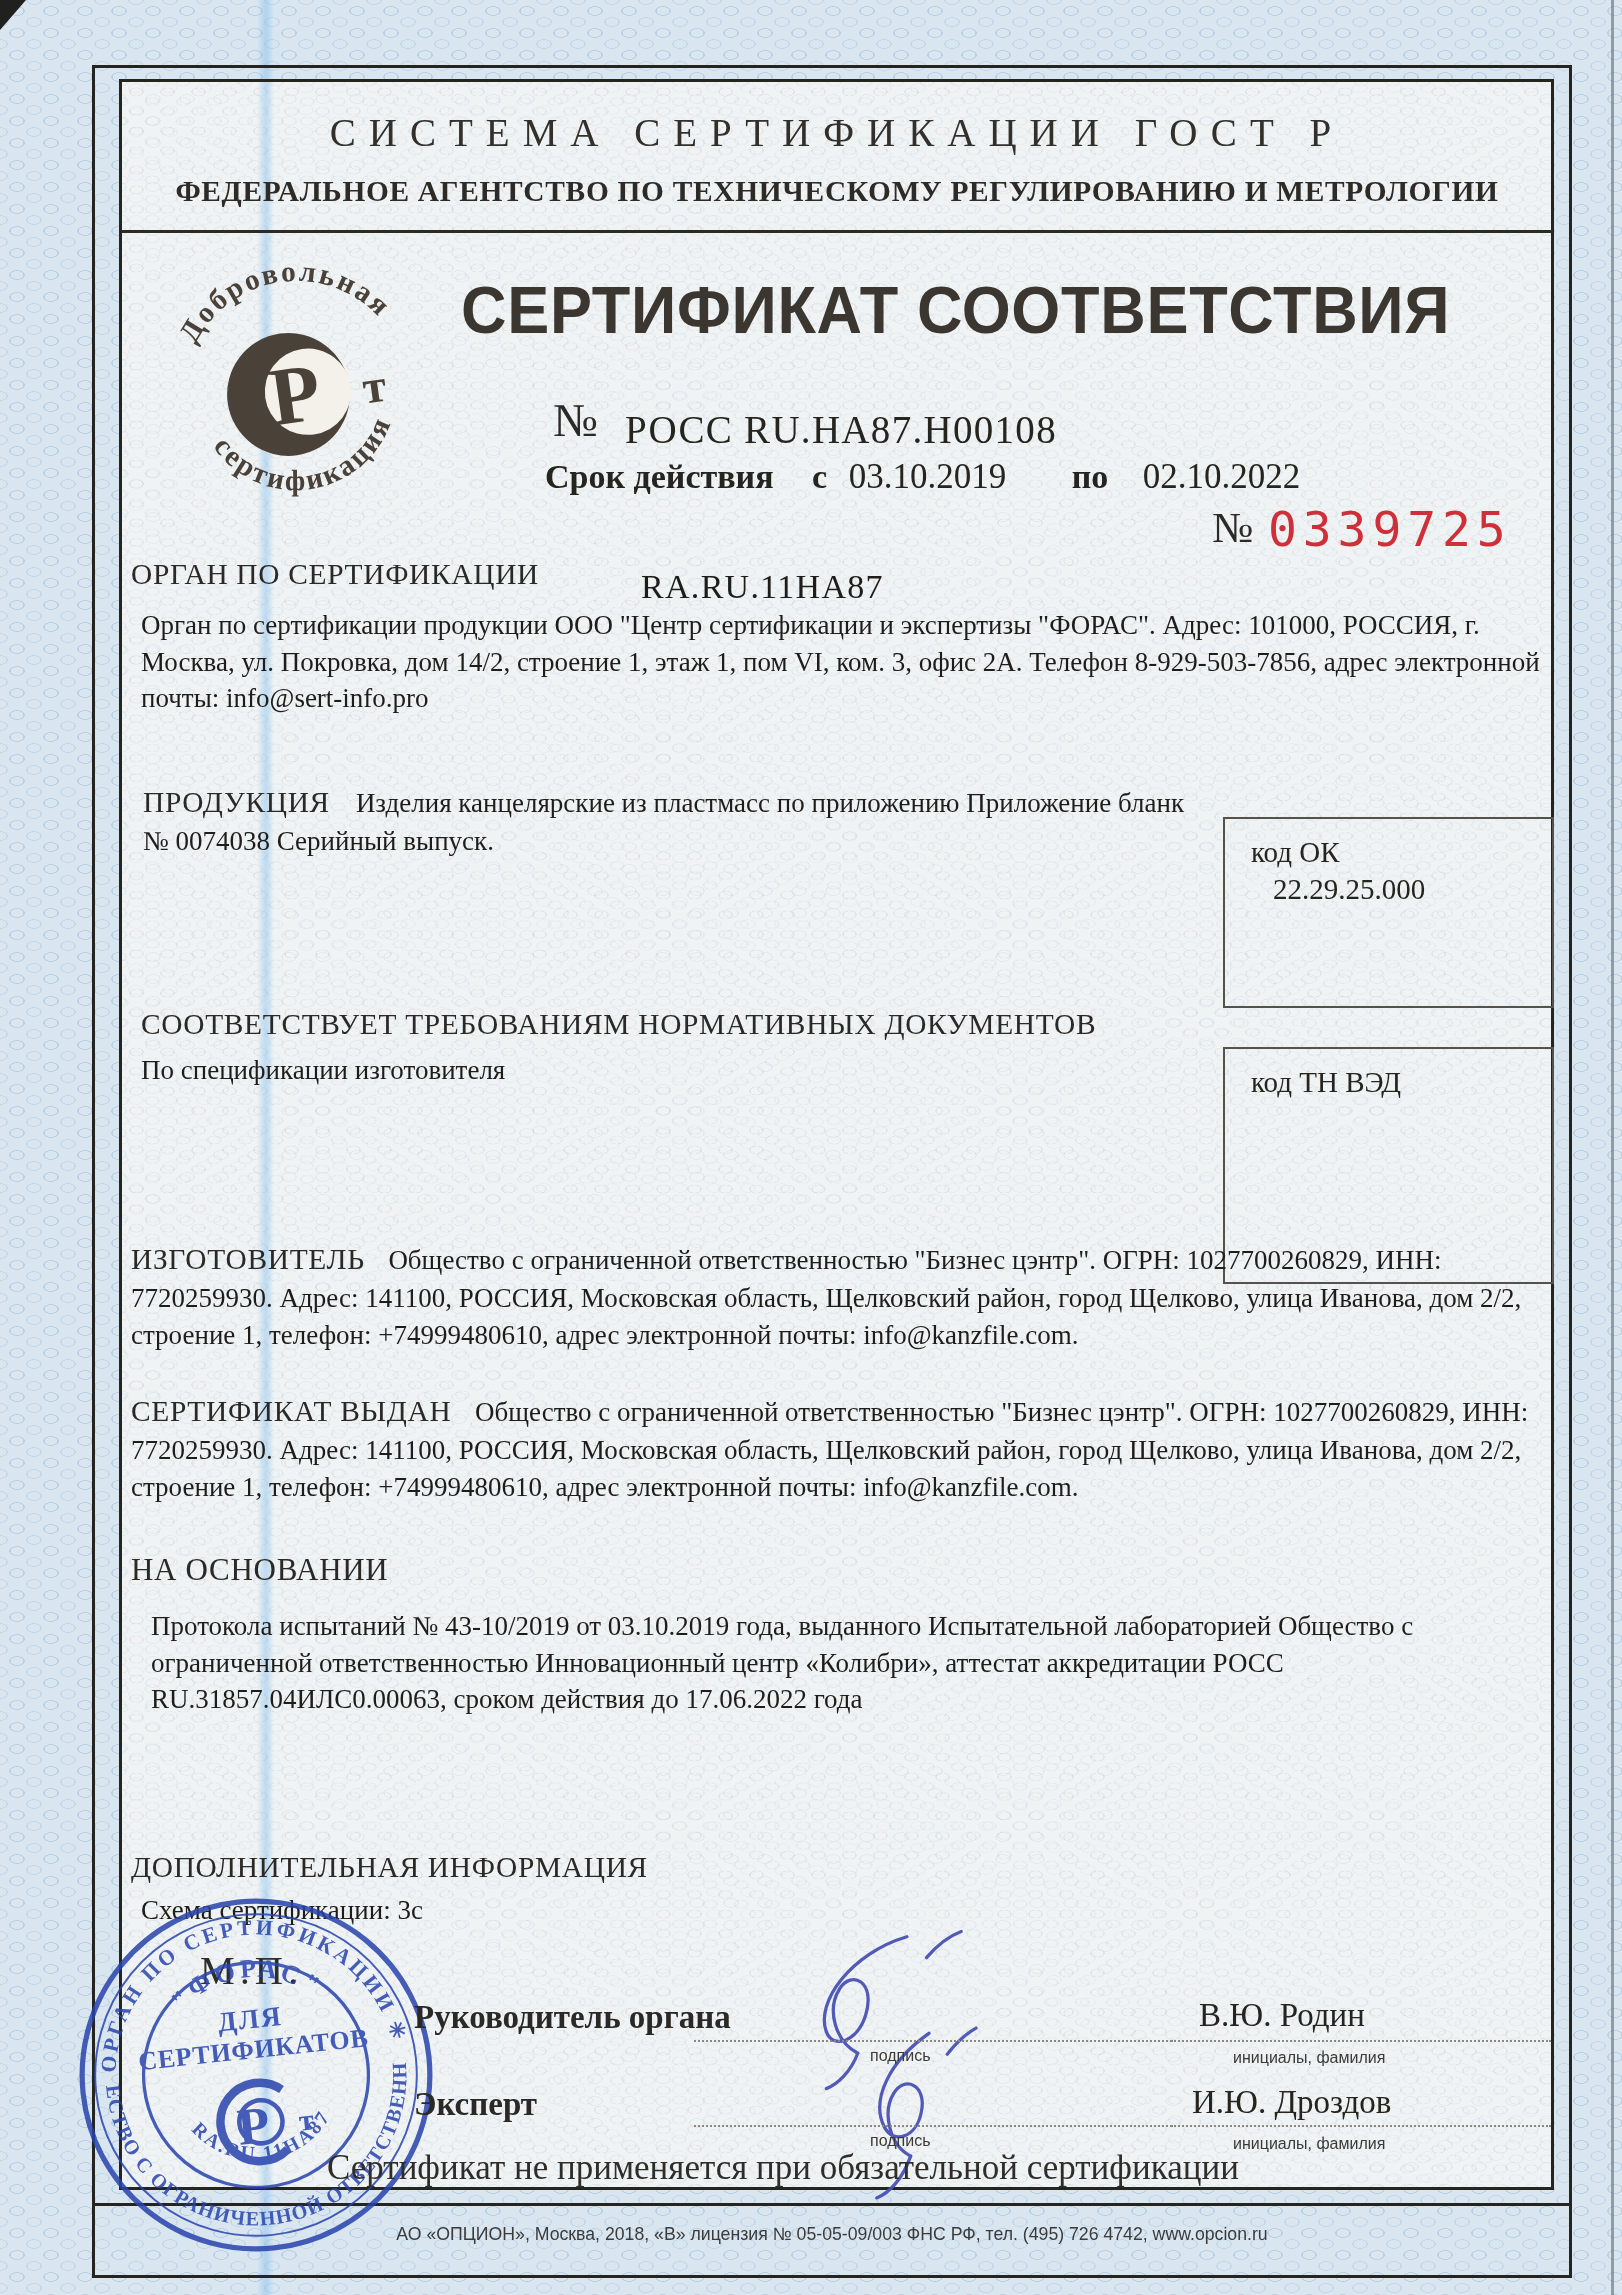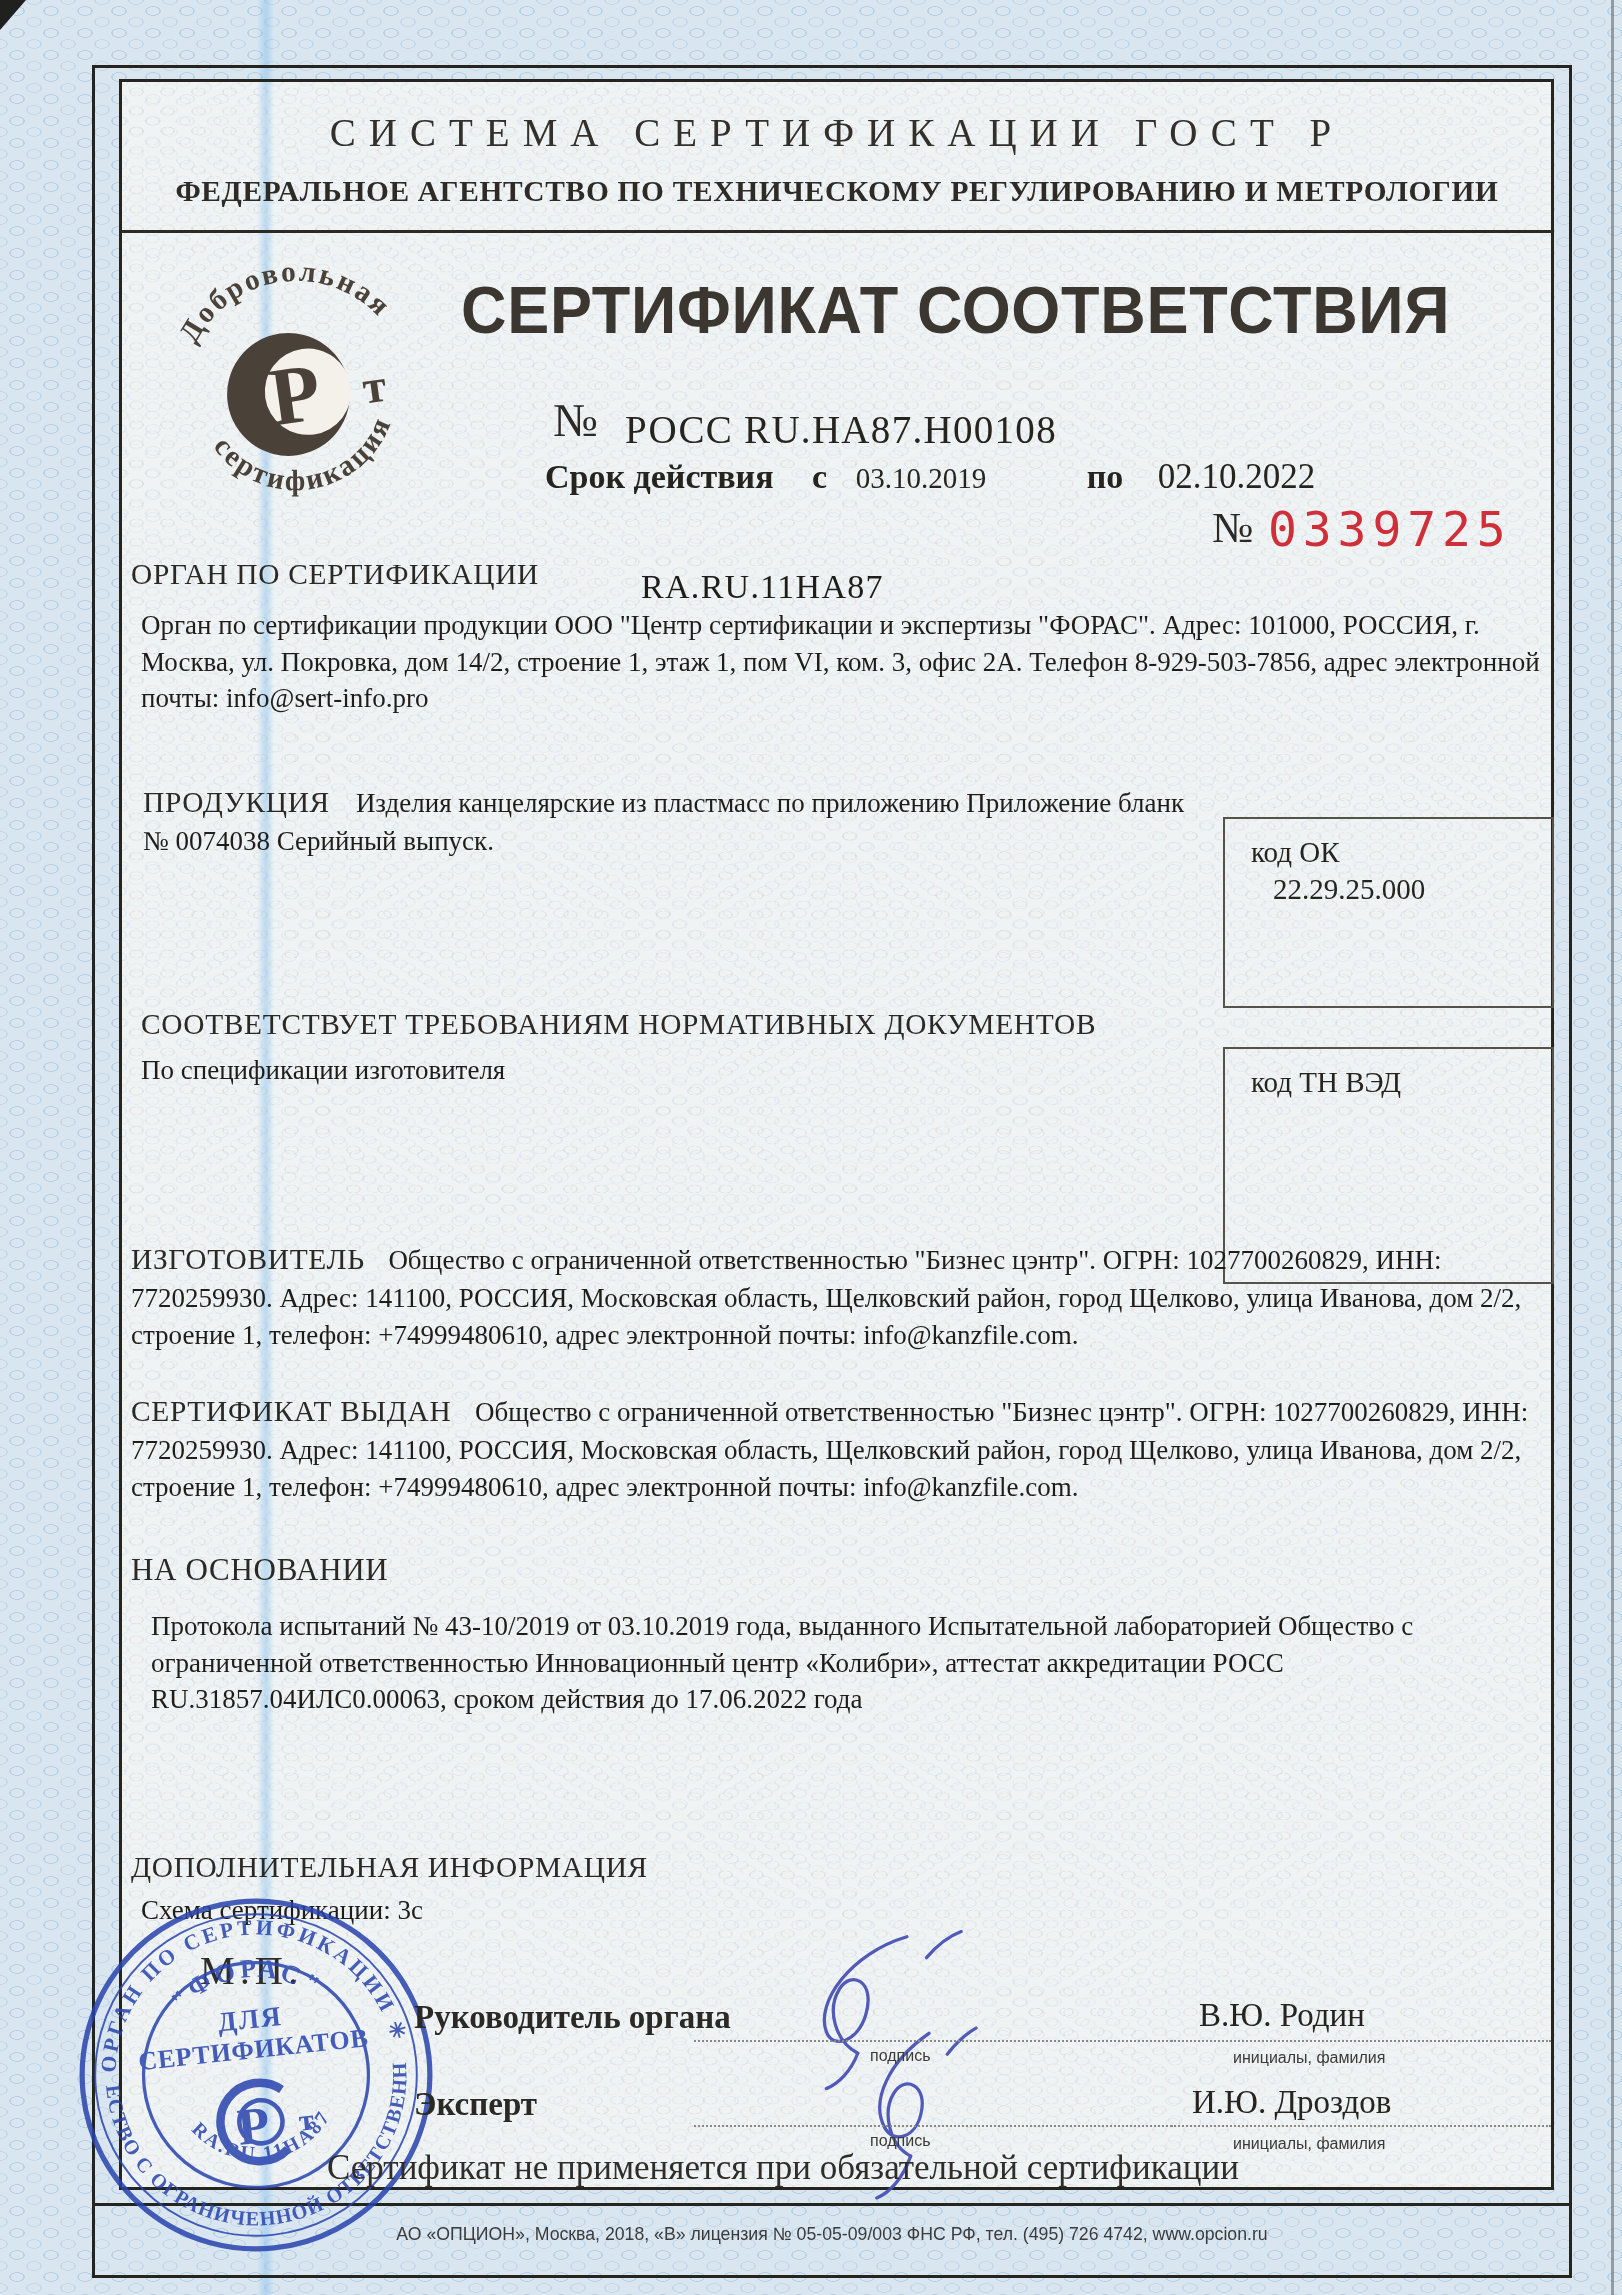--- a/index.html
+++ b/index.html
@@ -72,22 +72,22 @@
     left:461px;top:272px;
     font-family:"Liberation Sans", sans-serif;font-weight:bold;
     font-size:63px;letter-spacing:0.7px;color:#3b3630;
     transform:scaleY(1.06);transform-origin:left top;white-space:nowrap;
   }
   .certno-label{left:553px;top:393px;font-size:47px;color:#2c2a26;}
   .certno-value{left:625px;top:407px;font-size:39px;letter-spacing:1.3px;color:#26241f;}
   .validity{left:545px;top:457px;font-size:34px;color:#26241f;white-space:nowrap;}
   .validity .lab{font-weight:bold;}
   .validity .from-lab{margin-left:30px;}
-  .validity .from{margin-left:20px;font-size:29px;}
-  .validity .to-lab{margin-left:92px;}
+  .validity .from{margin-left:13px;font-size:35px;}
+  .validity .to-lab{margin-left:57px;}
   .validity .to{margin-left:26px;font-size:35px;}
   .blankno-label{left:1212px;top:503px;font-size:43px;color:#2c2a26;}
   .blankno-value{
     left:1268px;top:501px;
     font-family:"DejaVu Sans Mono", monospace;
     font-size:48px;letter-spacing:5.9px;color:#ce2f38;white-space:nowrap;
   }
   .sec-label{font-size:29.4px;letter-spacing:0.7px;color:#2b2925;}
   .sec-text{font-size:27px;line-height:1.36;color:#1f1d1a;}
   .org-label{left:131px;top:558px;}

